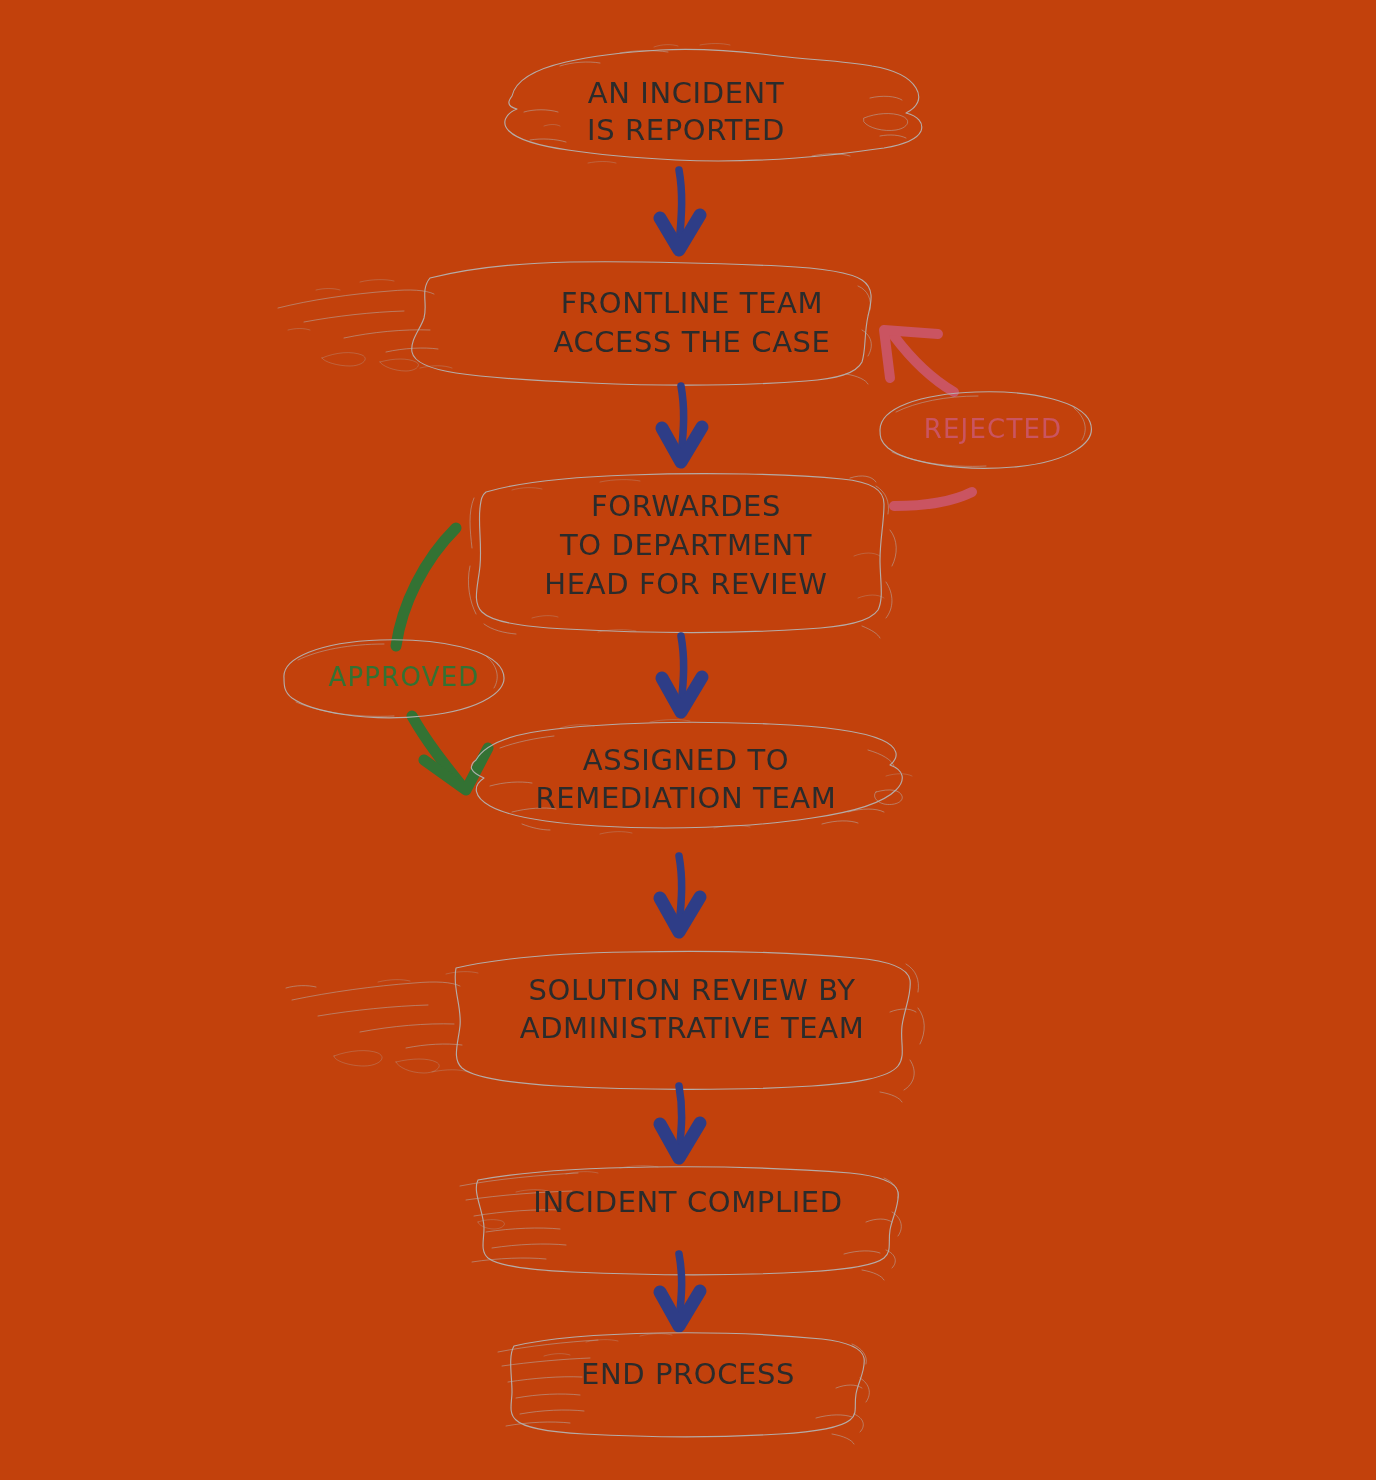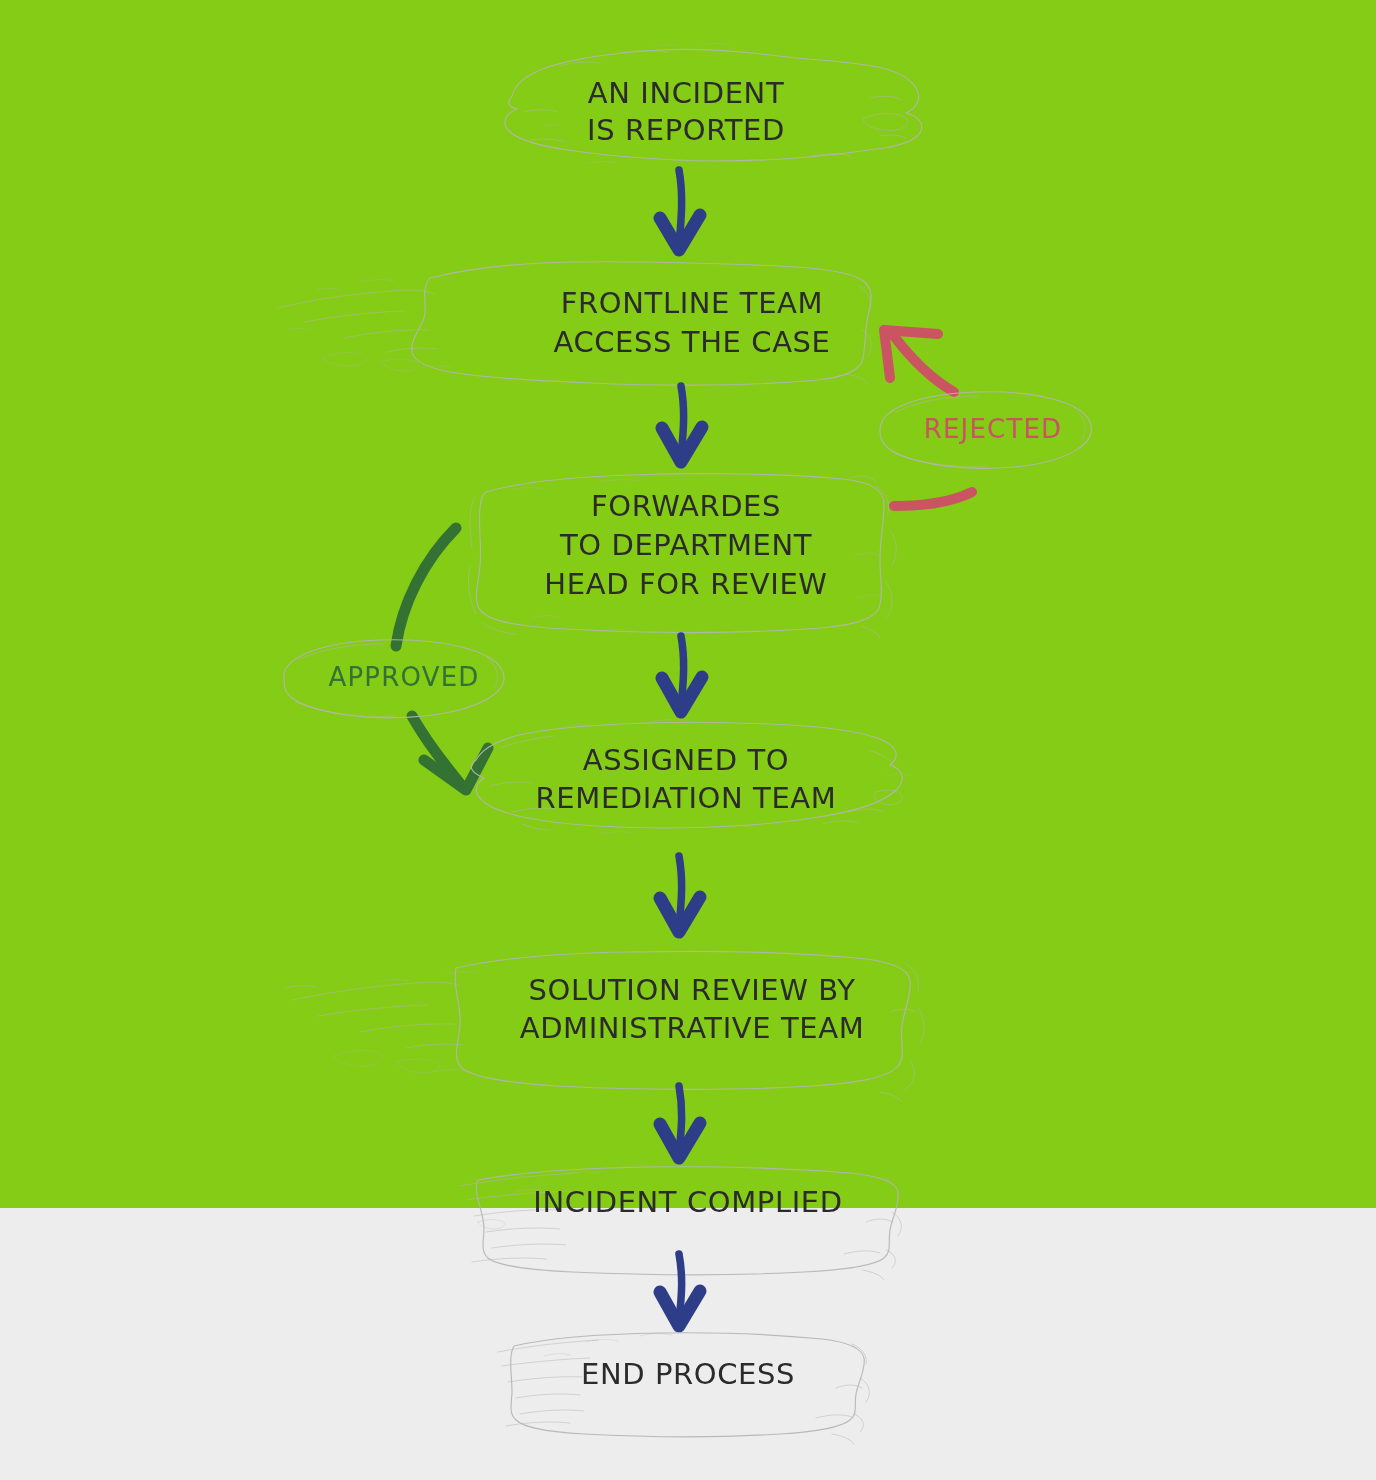--- a/index.html
+++ b/index.html
@@ -10,22 +10,22 @@
   }
   body {
     width: 1376px;
     height: 1480px;
     font-family: "DejaVu Sans", sans-serif;
     overflow: hidden;
   }
   #canvas-wrap {
     position: relative;
     width: 1376px;
-    height: 1208px;
-    background: #84cc16;
+    height: 1480px;
+    background: #c2410c;
   }
   svg#flow {
     position: absolute;
     left: 0;
     top: 0;
     width: 1376px;
     height: 1480px;
     display: block;
   }
   .node-outline {

